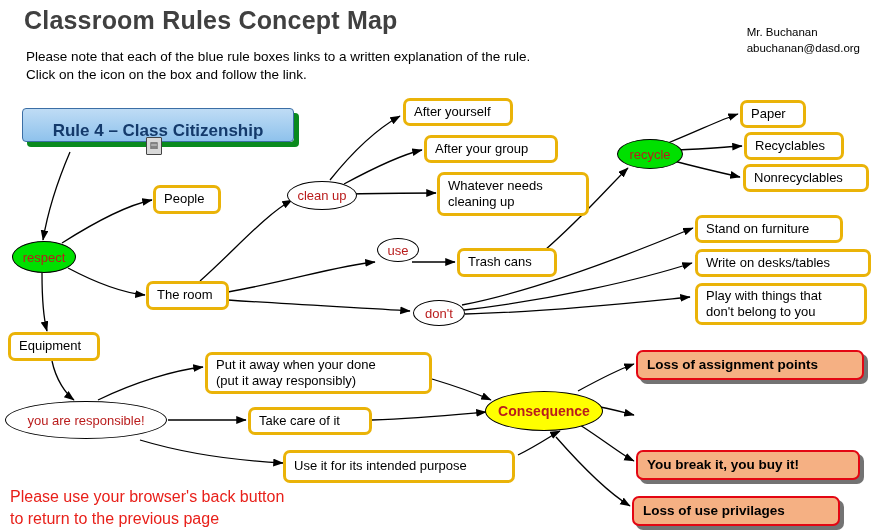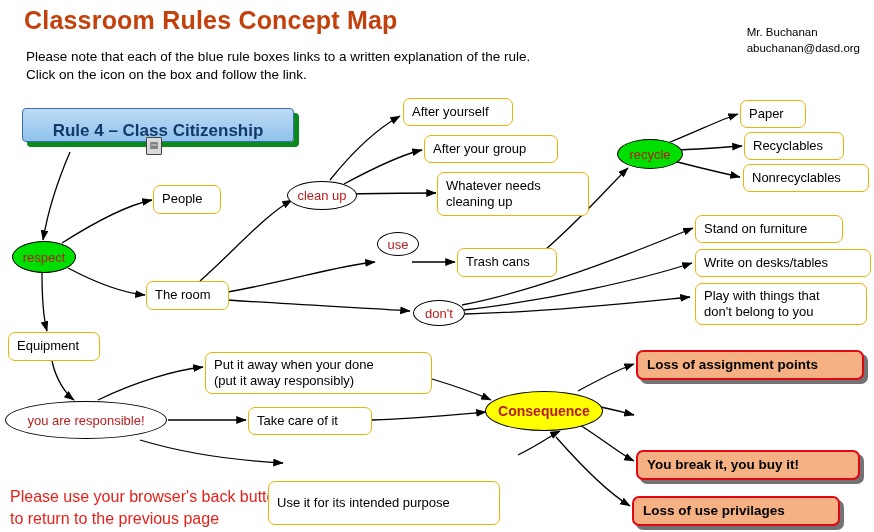--- a/index.html
+++ b/index.html
@@ -7,21 +7,21 @@
     width:874px; height:532px; position:relative;
     background:#ffffff;
     font-family:"Liberation Sans", sans-serif;
     overflow:hidden;
   }
   #canvas { position:absolute; left:0; top:0; width:874px; height:532px; }
   svg.edges { position:absolute; left:0; top:0; width:874px; height:532px; }
 
   .title {
     position:absolute; left:24px; top:6px;
-    font-size:25px; font-weight:bold; color:#c2410c;
+    font-size:25px; font-weight:bold; color:#404040;
     letter-spacing:0.2px;
   }
   .subnote {
     position:absolute; left:26px; top:48px;
     font-size:13.5px; color:#000; line-height:1.35;
     white-space:pre-line;
   }
   .author {
     position:absolute; right:14px; top:24px;
     font-size:11.5px; color:#000; text-align:left; line-height:1.4;
@@ -31,21 +31,21 @@
     position:absolute; left:10px; top:486px;
     font-size:16px; color:#e8201a; line-height:1.35;
     white-space:pre-line;
   }
 
   
   .node { position:absolute; box-sizing:border-box; }
 
   
   .box {
-    background:#ffffff; border:1px solid #eab308; border-radius:7px;
+    background:#ffffff; border:3px solid #eab308; border-radius:7px;
     font-size:13px; color:#000; line-height:1.25;
     display:flex; align-items:center; justify-content:flex-start;
     padding:3px 8px; white-space:pre-line;
   }
 
   
   .ellipse {
     border:1px solid #000; border-radius:50%;
     display:flex; align-items:center; justify-content:center;
     font-size:13px; color:#b91c1c; background:#ffffff;
@@ -168,21 +168,21 @@
   </div>
 
   <div class="node ellipse" style="left:5px; top:401px; width:162px; height:38px;">
     <span>you are responsible!</span>
   </div>
 
   <div class="node ellipse" style="left:287px; top:181px; width:70px; height:29px;">
     <span>clean up</span>
   </div>
 
-  <div class="node ellipse" style="left:377px; top:232px; width:42px; height:24px;">
+  <div class="node ellipse" style="left:377px; top:238px; width:42px; height:24px;">
     <span>use</span>
   </div>
 
   <div class="node ellipse" style="left:413px; top:300px; width:52px; height:26px;">
     <span>don't</span>
   </div>
 
   <div class="node ellipse green" style="left:617px; top:139px; width:66px; height:30px;">
     <span>recycle</span>
   </div>
@@ -247,21 +247,21 @@
 
   <div class="node box" style="left:205px; top:352px; width:227px; height:42px;">
     <span>Put it away when your done
 (put it away responsibly)</span>
   </div>
 
   <div class="node box" style="left:248px; top:407px; width:124px; height:28px;">
     <span>Take care of it</span>
   </div>
 
-  <div class="node box" style="left:268px; top:450px; width:232px; height:44px;margin-top:31px;">
+  <div class="node box" style="left:283px; top:450px; width:232px; height:33px;">
     <span>Use it for its intended purpose</span>
   </div>
 
   <div class="node conseq" style="left:636px; top:350px; width:228px; height:30px;">
     <span>Loss of assignment points</span>
   </div>
 
 
   <div class="node conseq" style="left:636px; top:450px; width:224px; height:30px;">
     <span>You break it, you buy it!</span>

